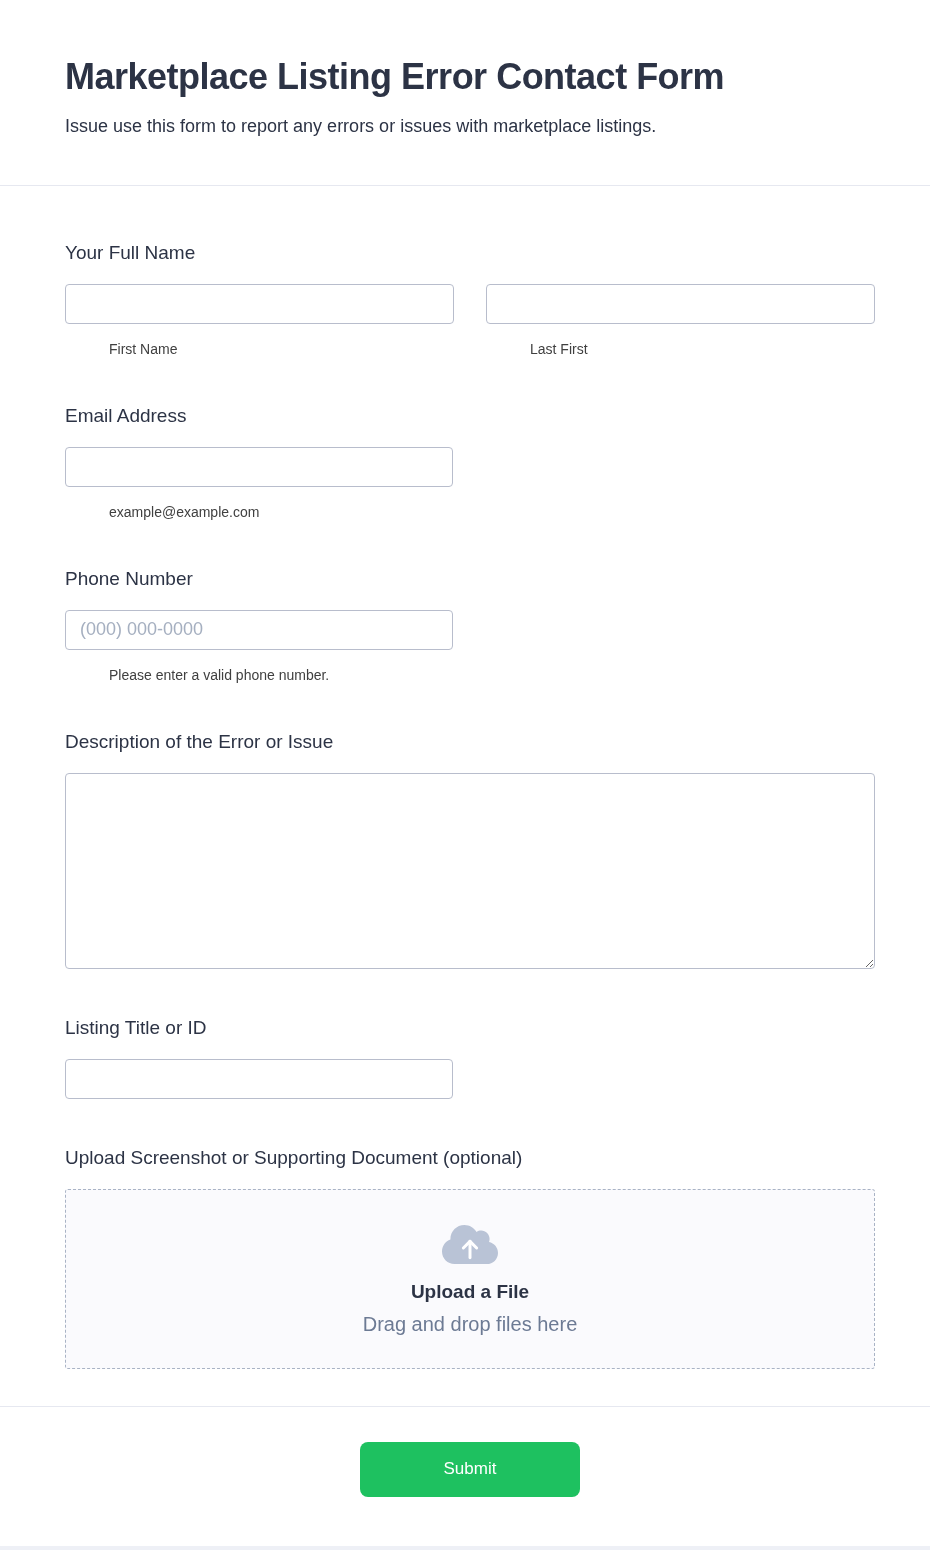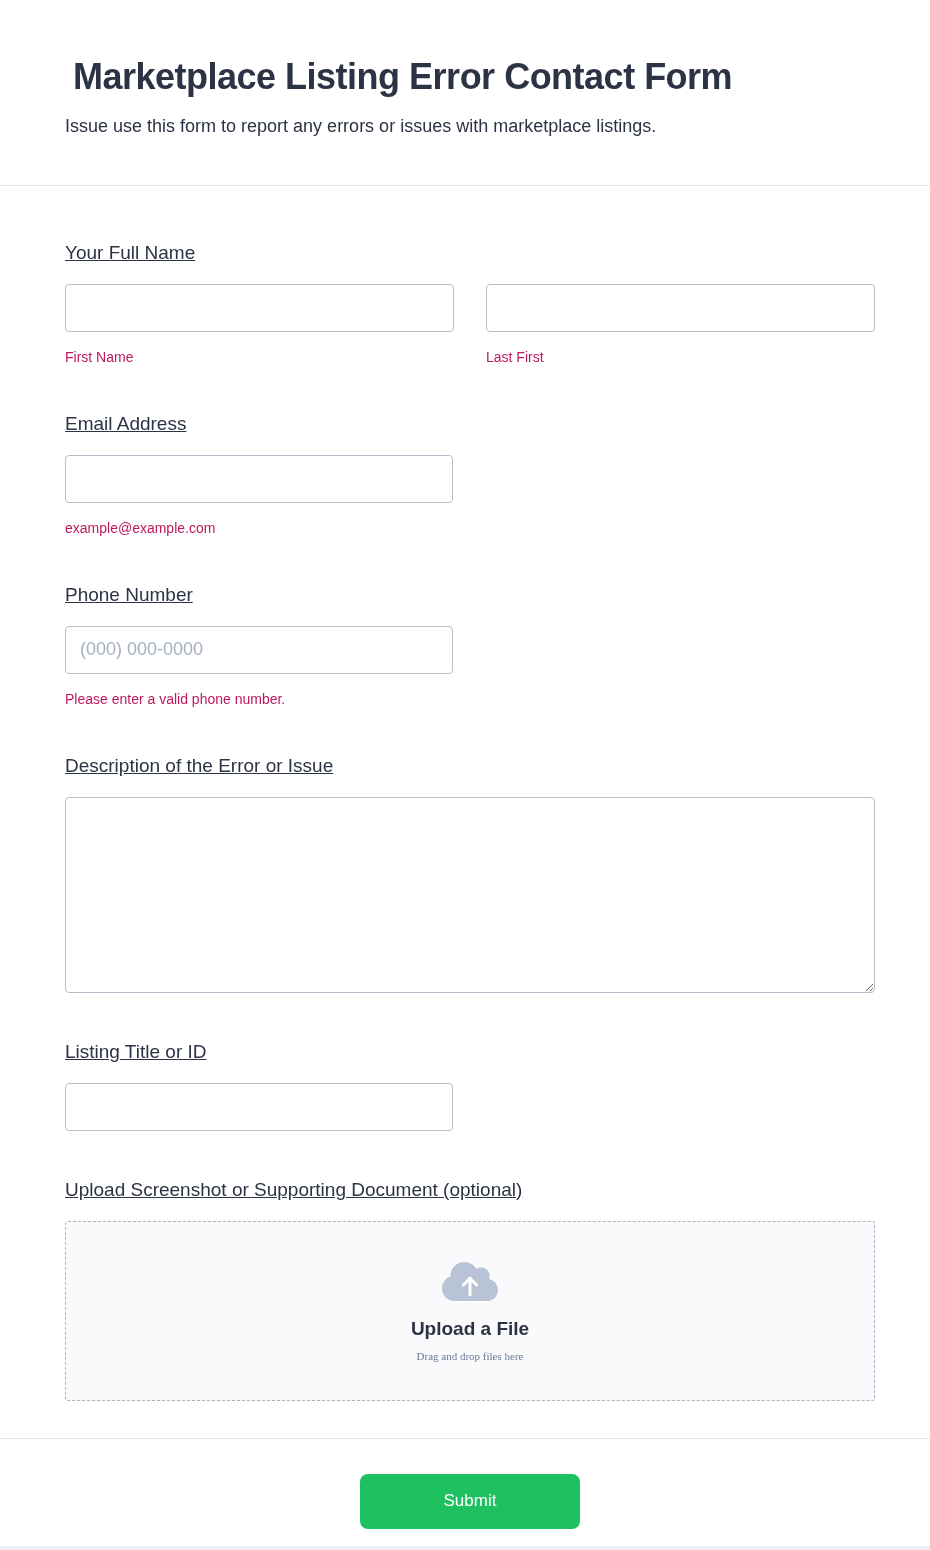--- a/index.html
+++ b/index.html
@@ -15,21 +15,20 @@
 
   
   .header { padding: 56px 65px 0 65px; }
   .form-title {
     font-size: 36px;
     font-weight: 700;
     color: #2c3345;
     letter-spacing: -0.5px;
     line-height: 1.15;
     margin-bottom: 17px;
-    margin-left: 8px;
   }
   .form-subtitle {
     font-size: 18px;
     color: #2c3345;
     line-height: 1.35;
   }
   .divider {
     border: none;
     border-top: 1px solid #e6e8f0;
     width: 100%;
@@ -38,40 +37,40 @@
 
   
   .form-body { padding: 56px 55px 0 65px; }
   .question { margin-bottom: 48px; }
   .q-label {
     display: block;
     font-size: 19px;
     font-weight: 500;
     color: #2c3345;
     margin-bottom: 20px;
-    text-decoration: underline;
   }
   .text-input {
     display: block;
-    height: 48px;
+    height: 40px;
     border: 1px solid #b8bdcc;
     border-radius: 4px;
     background: #ffffff;
     font-family: "Liberation Sans", "DejaVu Sans", sans-serif;
     font-size: 18px;
     color: #2c3345;
     padding: 0 14px;
     outline: none;
     width: 388px;
   }
   .text-input::placeholder { color: #a5afc0; opacity: 1; }
   .sublabel {
     font-size: 14px;
-    color: #be185d;
+    color: #404040;
     margin-top: 17px;
+    margin-left: 44px;
   }
   .name-row { display: flex; gap: 32px; }
   .name-col { flex: 1; }
   .name-col .text-input { width: 100%; }
 
   .textarea-input {
     display: block;
     width: 100%;
     height: 196px;
     border: 1px solid #b8bdcc;
@@ -99,23 +98,22 @@
     cursor: pointer;
   }
   .upload-icon-wrap { line-height: 0; margin-bottom: 14px; }
   .upload-title {
     font-size: 19px;
     font-weight: 700;
     color: #2c3345;
     margin-bottom: 10px;
   }
   .upload-hint {
-    font-size: 11px;
+    font-size: 20px;
     color: #6c7a94;
-    font-family: Liberation Serif, serif;
   }
   .question-upload { margin-bottom: 16px; }
 
   .footer-divider {
     border: none;
     border-top: 1px solid #e6e8f0;
     width: 100%;
     margin-top: 37px;
   }
 

